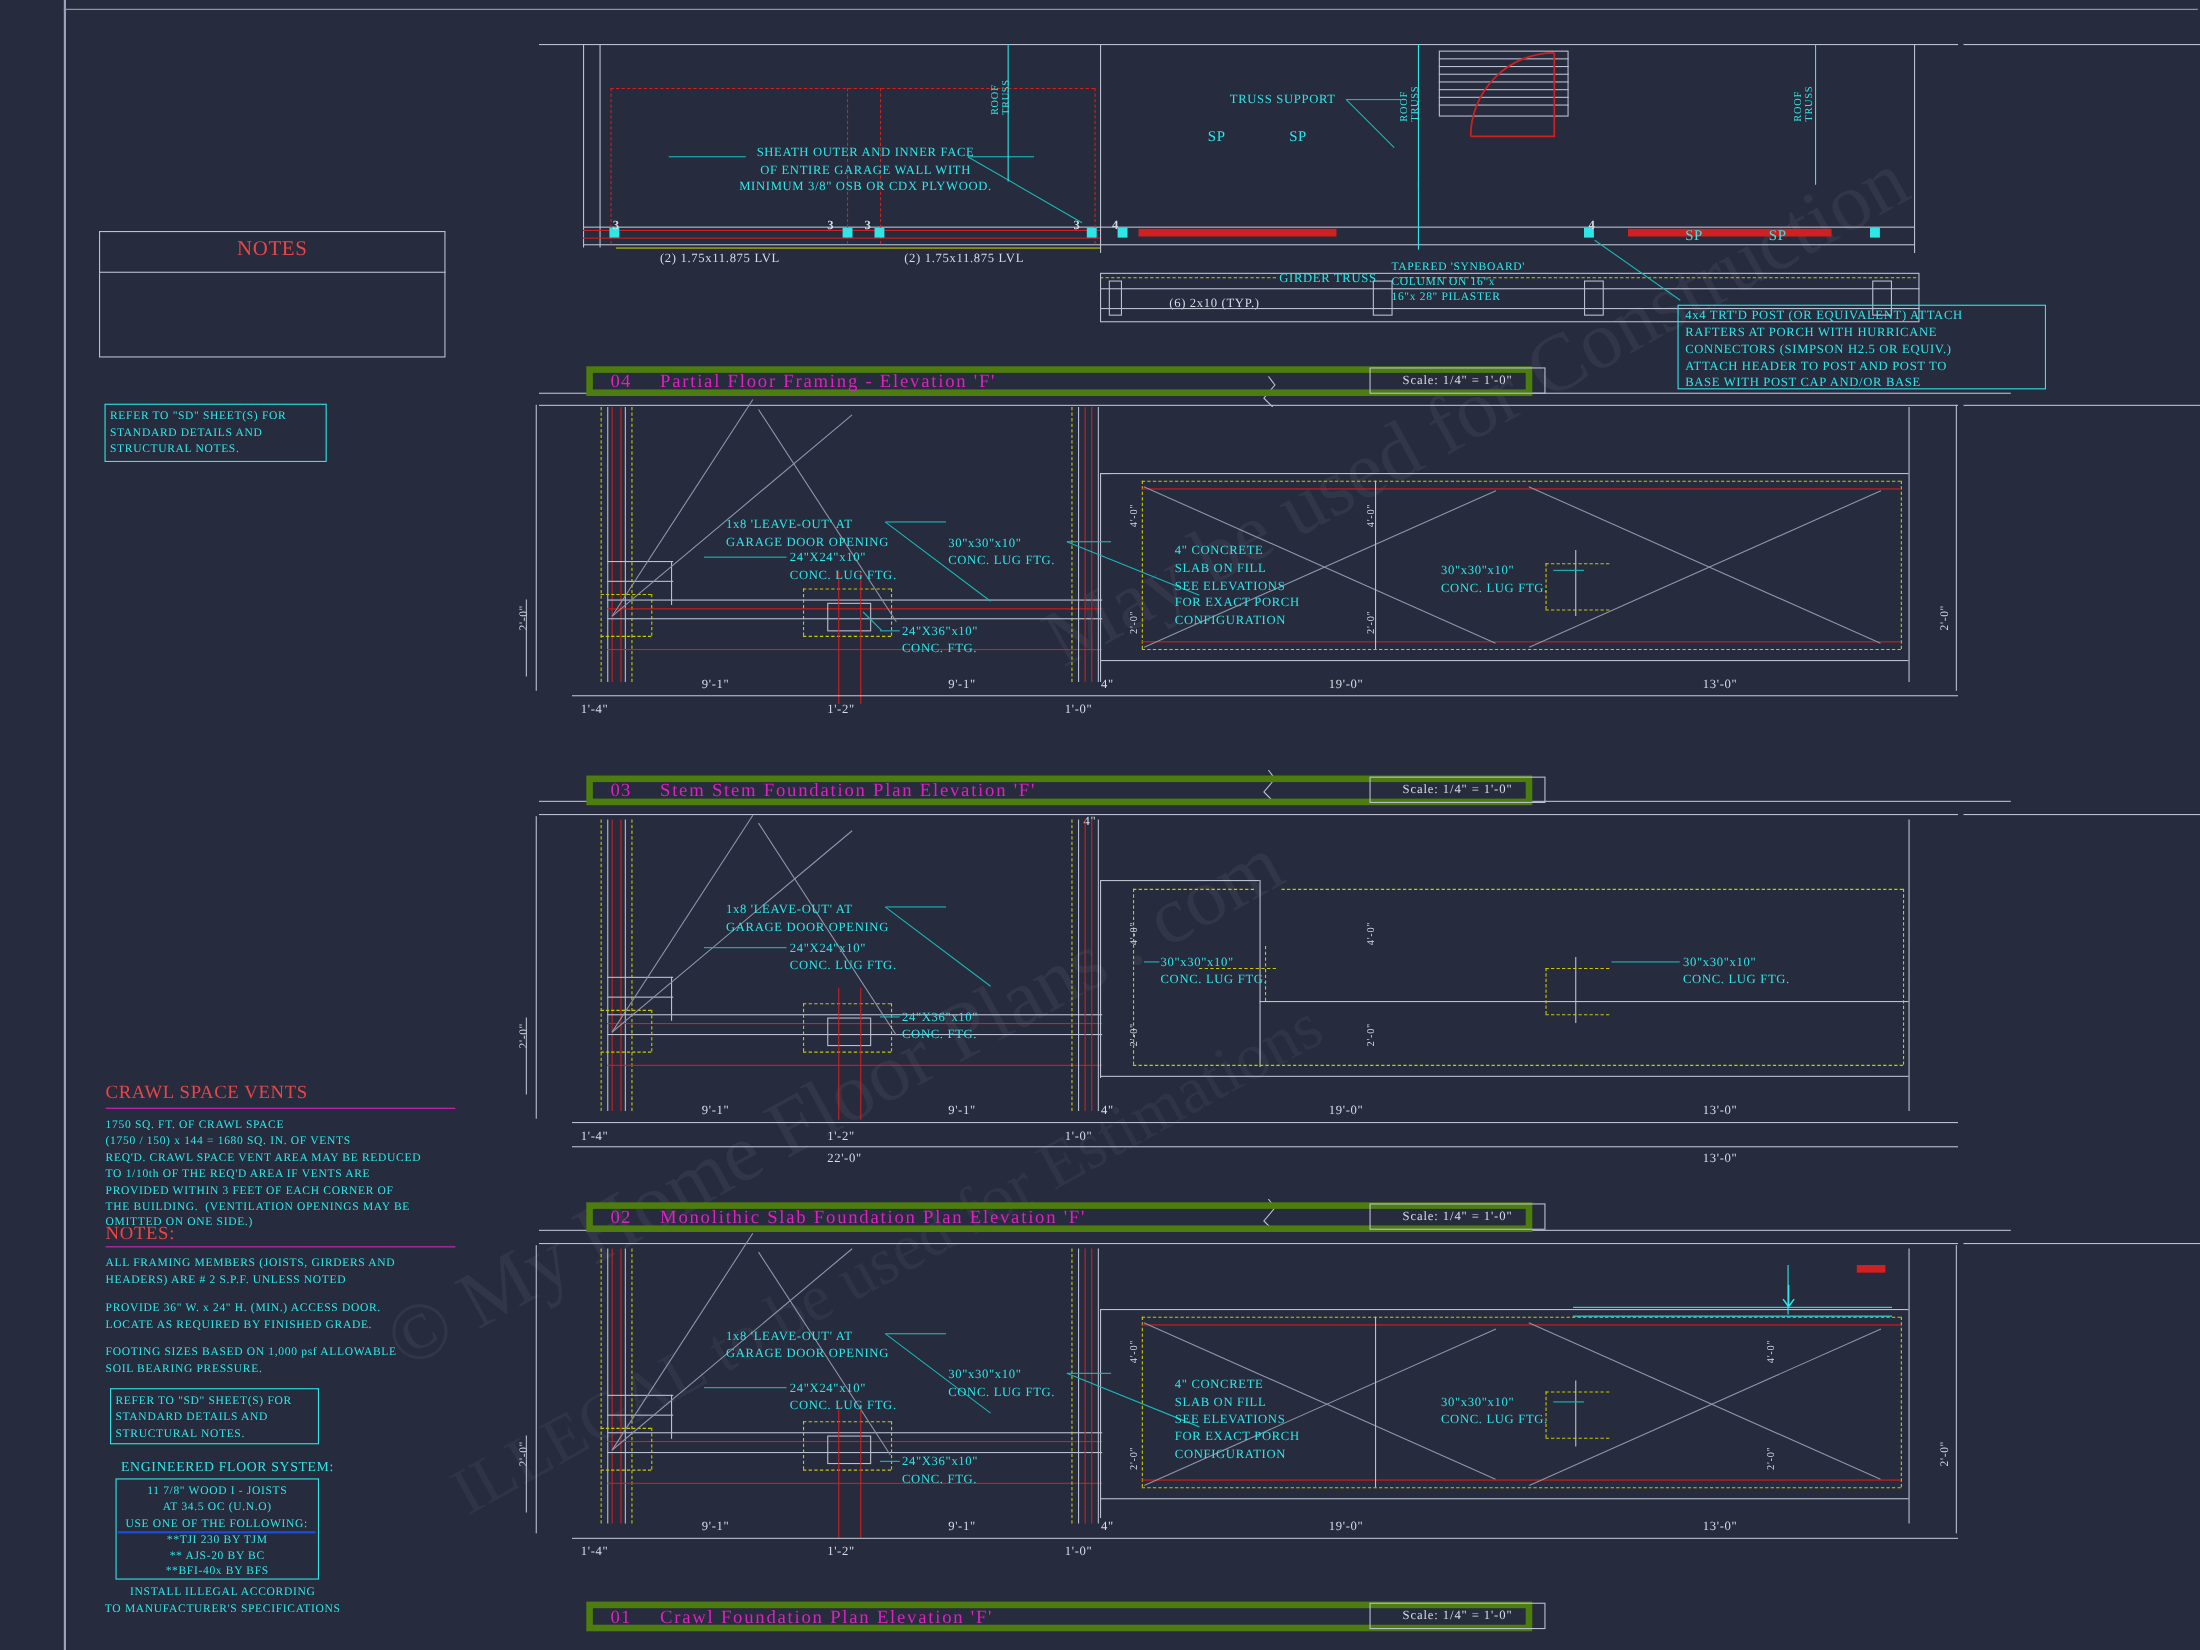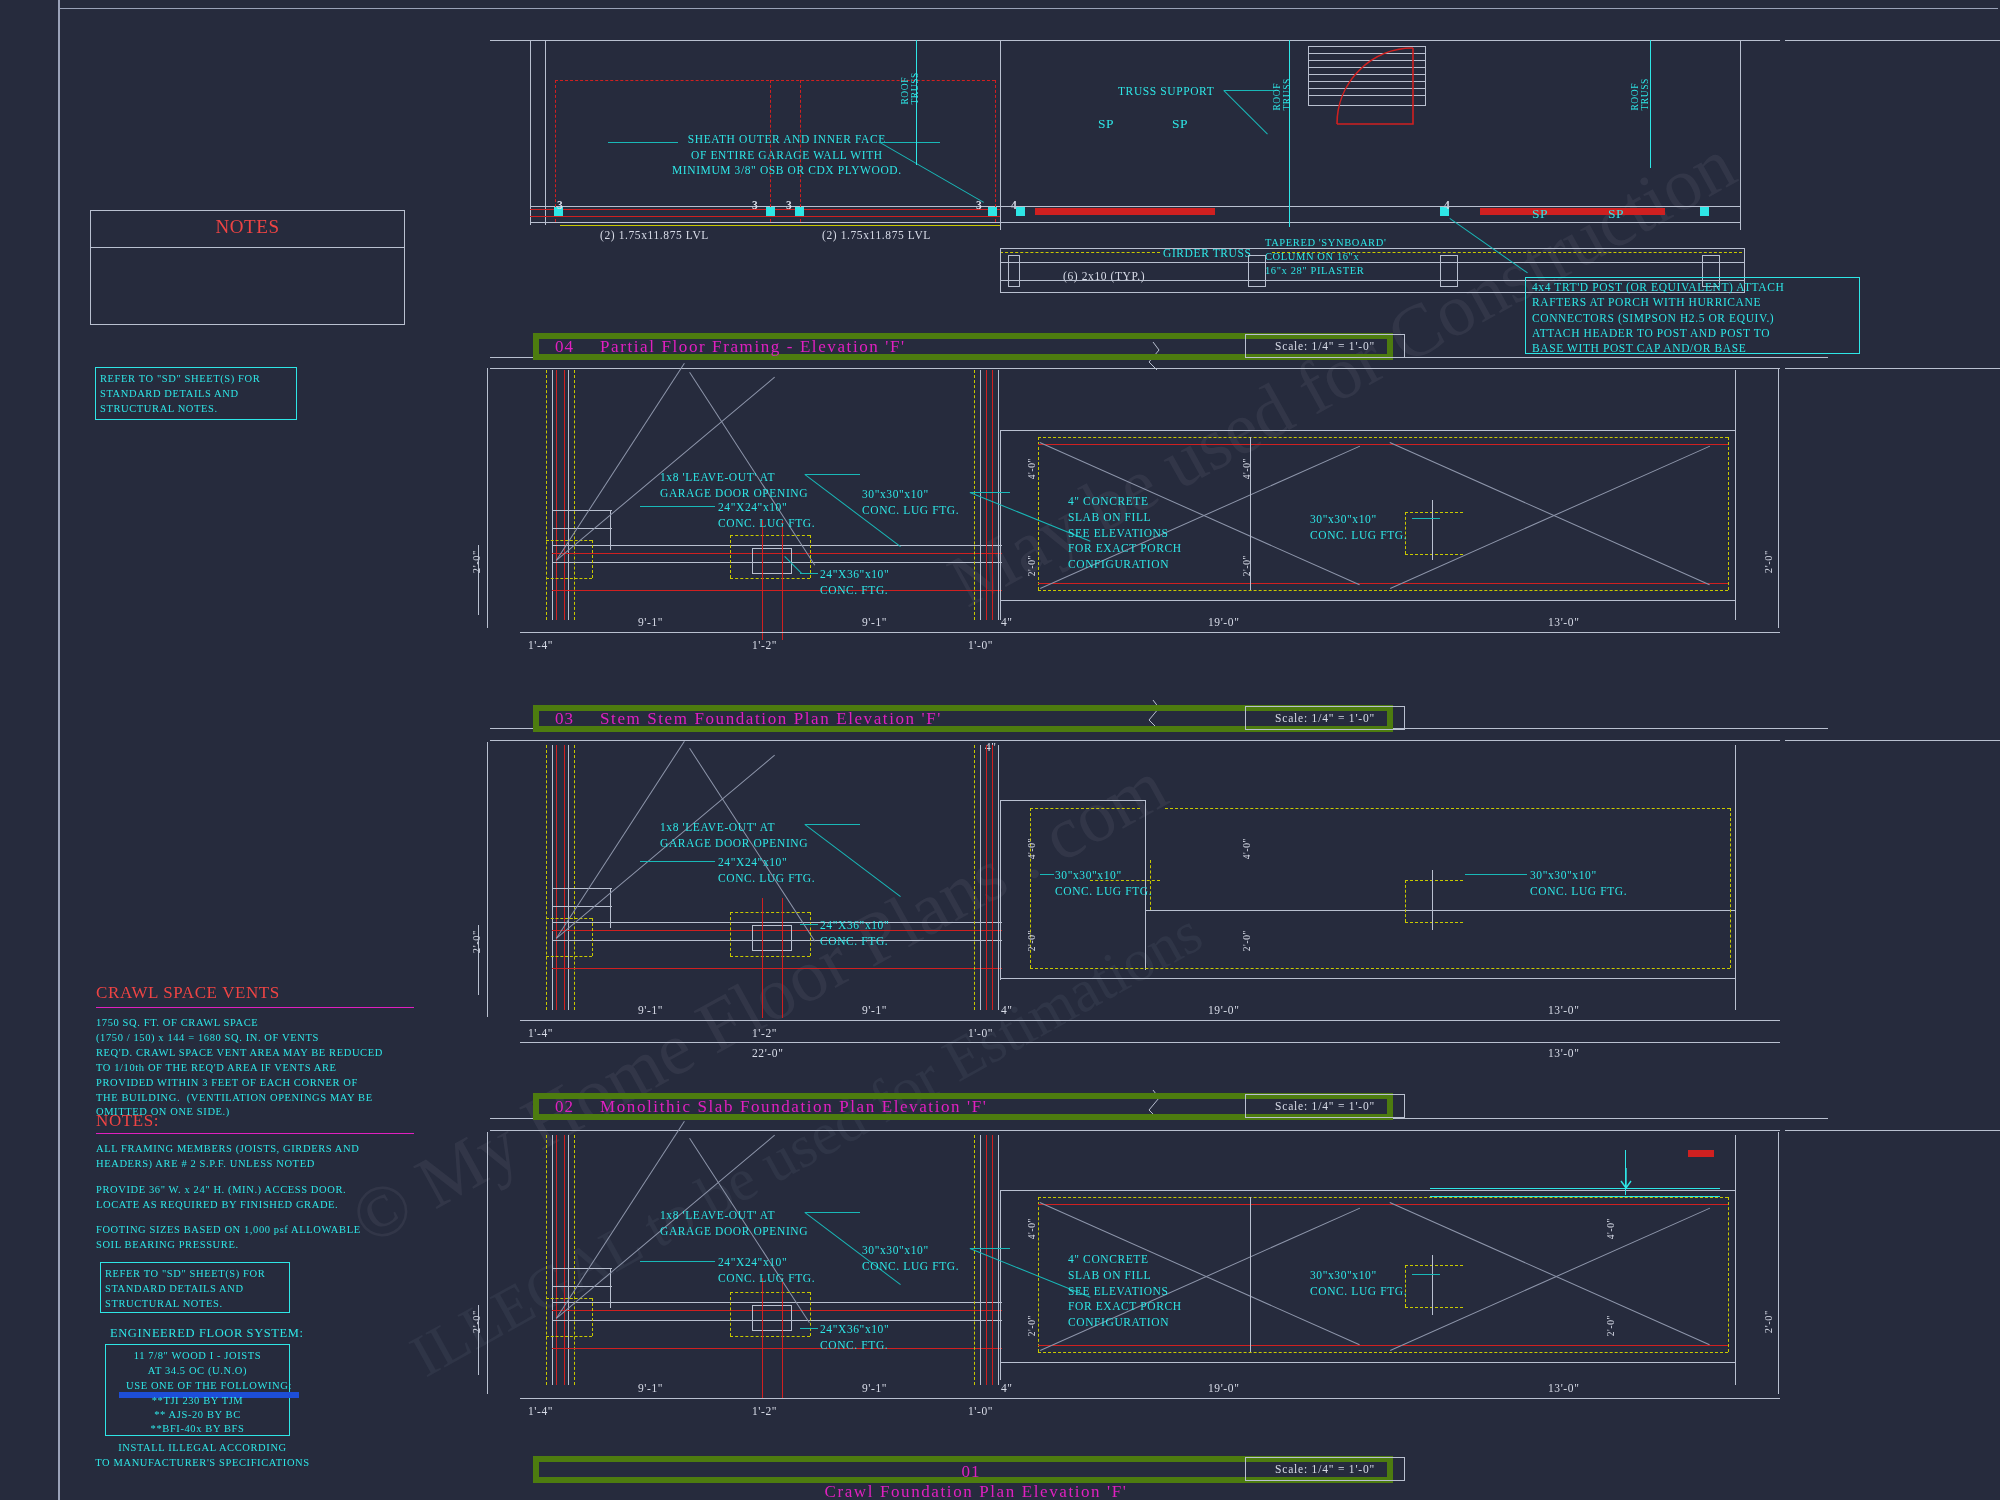--- a/index.html
+++ b/index.html
@@ -63,21 +63,21 @@
   .sq-cyan{position:absolute;background:#2ee6e6;width:9px;height:9px;}
   .redbar{position:absolute;background:#d02020;height:7px;}
 
   .vtxt{writing-mode:vertical-rl;transform:rotate(180deg);}
 
   
   .wm{position:absolute;color:rgba(210,215,230,.07);font-size:74px;
       font-family:"Liberation Serif",serif;white-space:nowrap;pointer-events:none;}
   .wm2{position:absolute;color:rgba(210,215,230,.06);font-size:60px;
       font-family:"Liberation Serif",serif;white-space:nowrap;pointer-events:none;}
-  .underline-c{border-bottom:6px solid #1d4ed8;margin-left:12px;}
+  .underline-c{border-bottom:2px solid #1d4ed8;}
 </style>
 </head>
 <body>
 
 <div class="cad">
 
   <div class="wm" style="left:300px;top:960px;transform:rotate(-29deg);">© My Home Floor Plans . com</div>
   <div class="wm2" style="left:360px;top:1110px;transform:rotate(-29deg);">ILLEGAL to be used for Estimations</div>
   <div class="wm" style="left:900px;top:330px;transform:rotate(-29deg);">May be used for Construction</div>
 
@@ -619,20 +619,20 @@
     <div class="ln h-white" style="left:520px;top:1398px;width:1260px;"></div>
     <div class="abs txt t11 white" style="left:638px;top:1381px;">9'-1"</div>
     <div class="abs txt t11 white" style="left:862px;top:1381px;">9'-1"</div>
     <div class="abs txt t11 white" style="left:1001px;top:1381px;">4"</div>
     <div class="abs txt t11 white" style="left:1208px;top:1381px;">19'-0"</div>
     <div class="abs txt t11 white" style="left:1548px;top:1381px;">13'-0"</div>
     <div class="abs txt t11 white" style="left:528px;top:1404px;">1'-4"</div>
     <div class="abs txt t11 white" style="left:752px;top:1404px;">1'-2"</div>
     <div class="abs txt t11 white" style="left:968px;top:1404px;">1'-0"</div>
 
-    <div class="titlebar" style="left:533px;top:1456px;width:860px;flex-direction:column;">
+    <div class="titlebar" style="left:533px;top:1456px;width:860px;">
       <span class="tnum">01</span>
       <span class="ttl">Crawl Foundation Plan Elevation 'F'</span>
     </div>
     <div class="scalebox" style="left:1245px;top:1457px;width:160px;">Scale: 1/4" = 1'-0"</div>
   </div>
 
 </div>
 
 </body></html>

